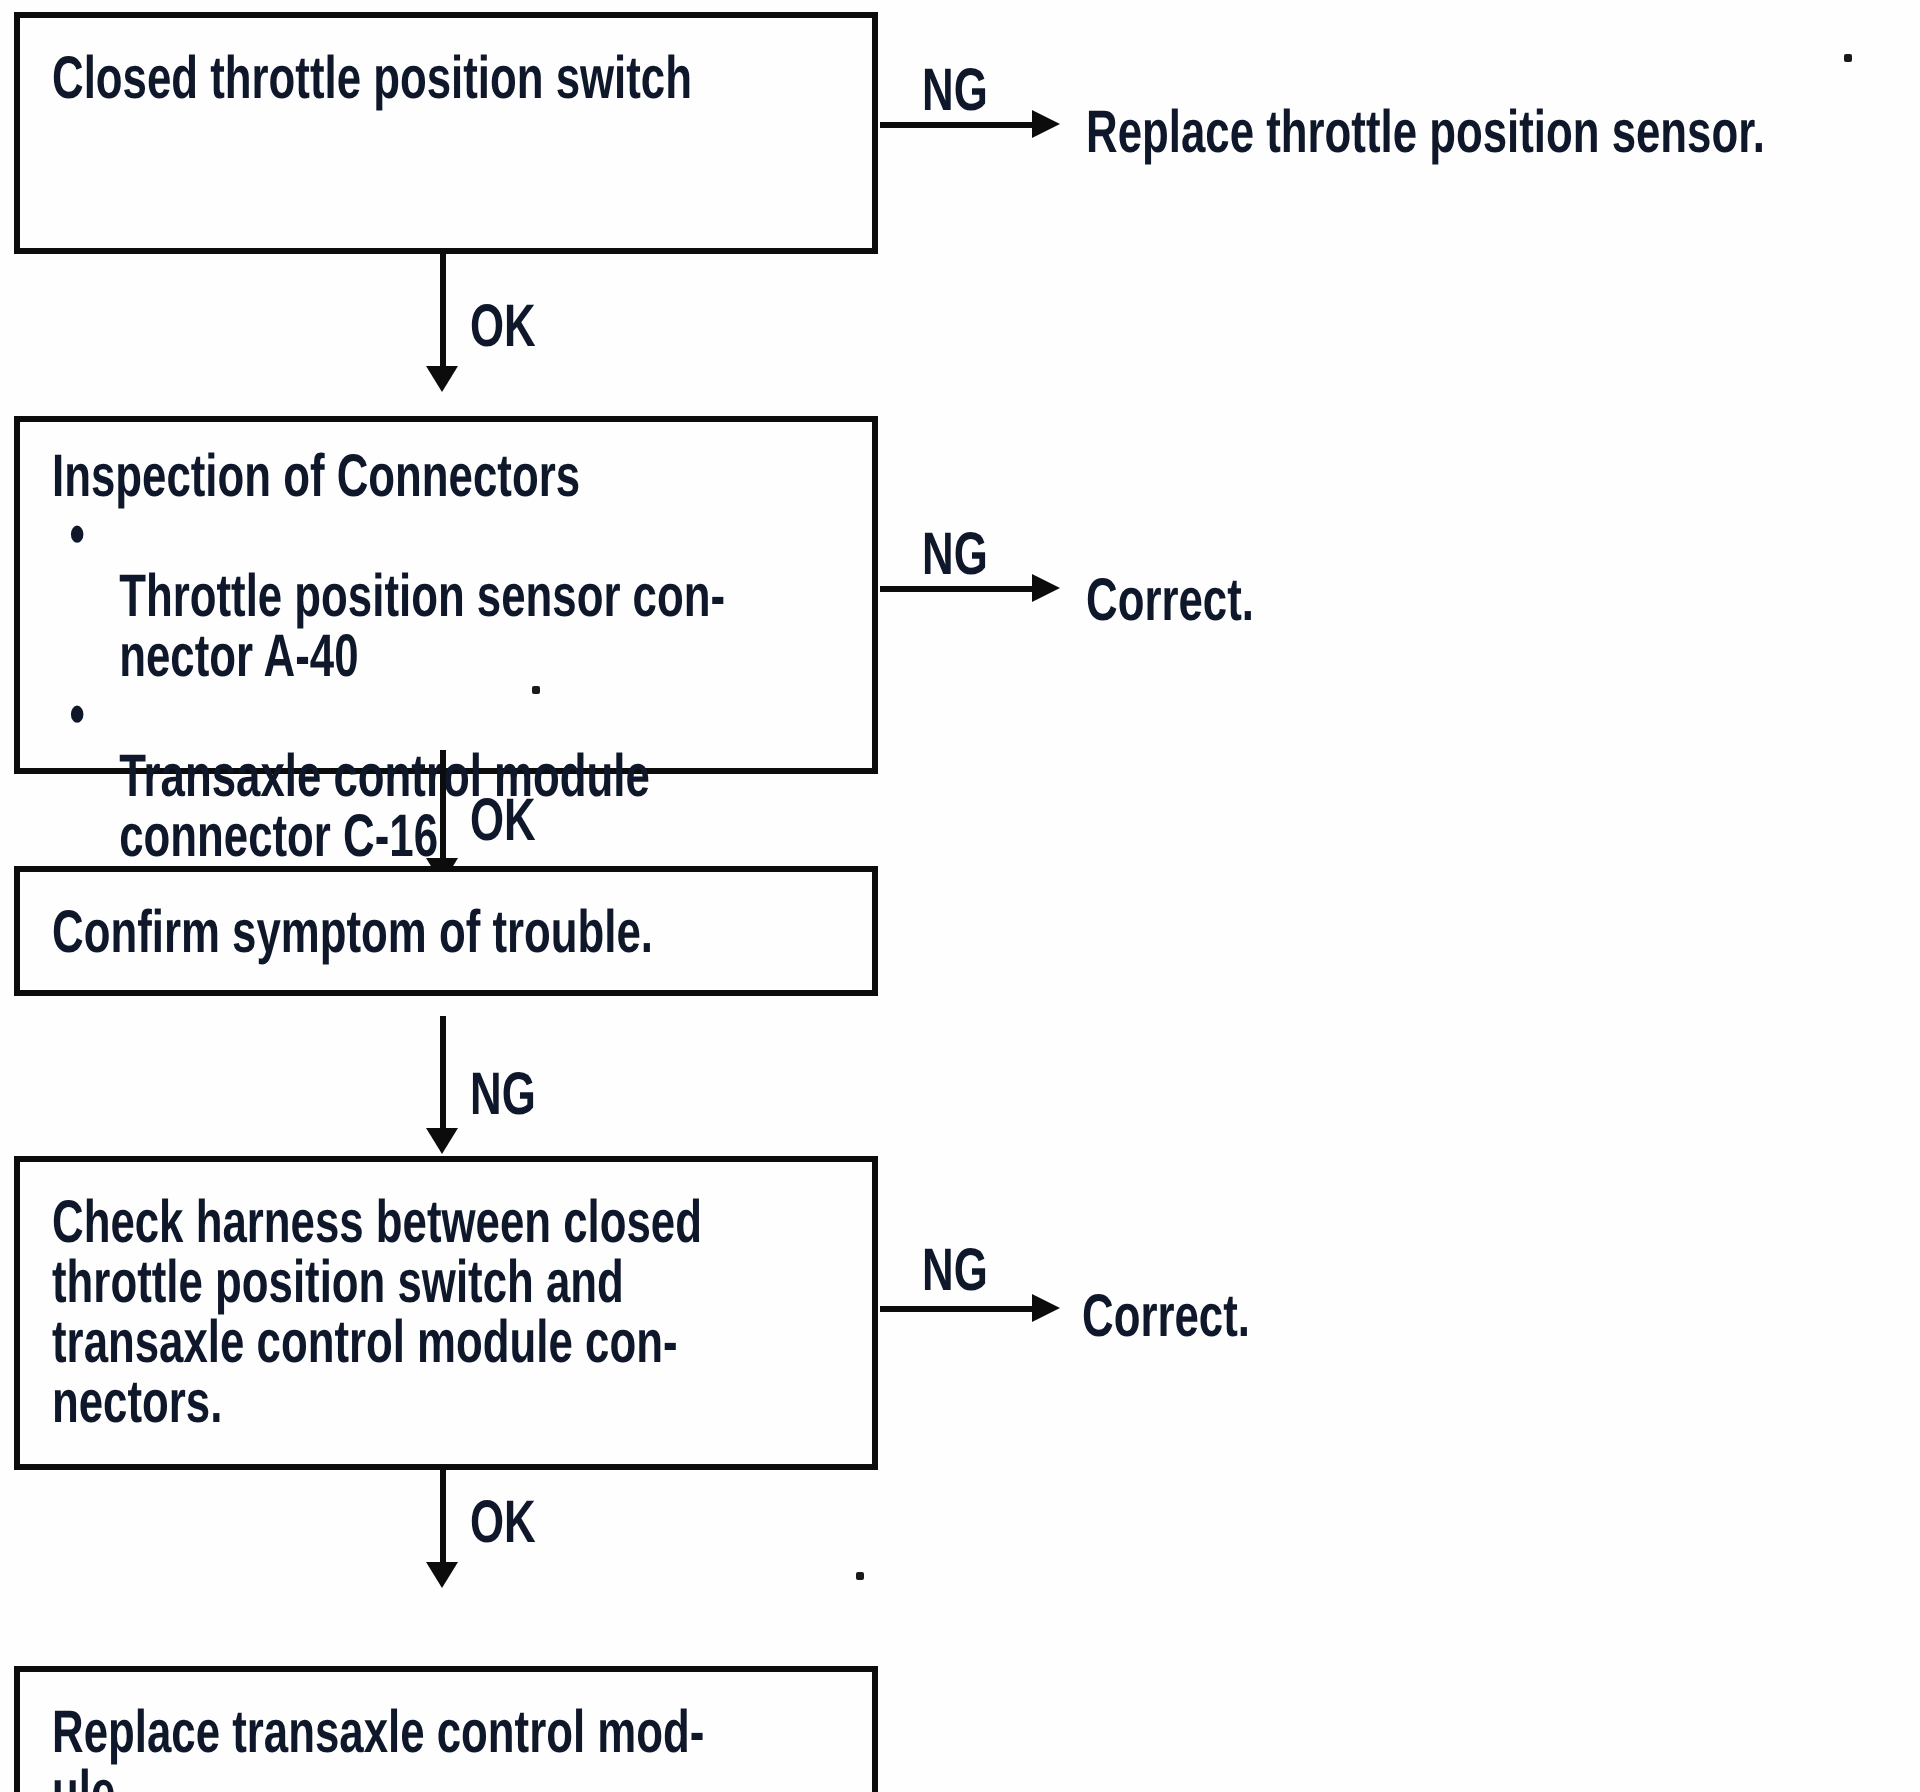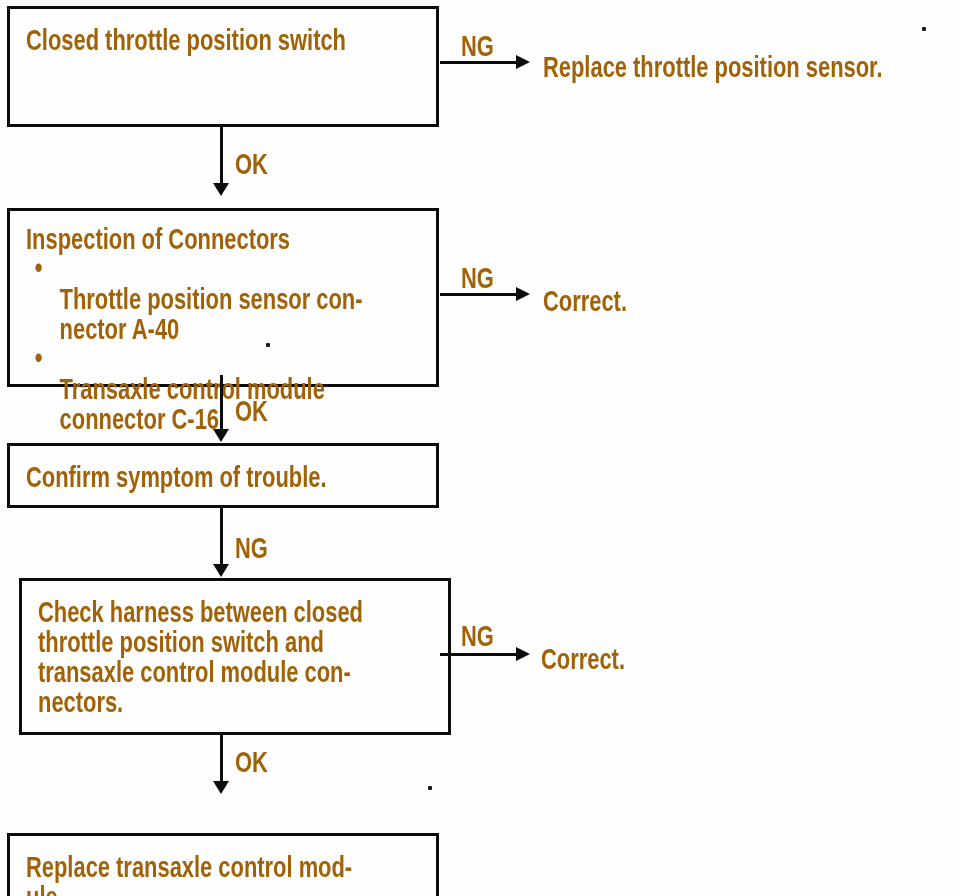--- a/index.html
+++ b/index.html
@@ -1,18 +1,18 @@
 <!DOCTYPE html>
 <html><head>
 <meta charset="utf-8">
 <style>
   html,body { margin:0; padding:0; background:#ffffff; }
   .canvas {
     position:relative; width:960px; height:896px; background:#fefefe;
-    font-family:"Liberation Sans", sans-serif; font-weight:bold; color:#a16207;
+    font-family:"Liberation Sans", sans-serif; font-weight:bold; color:#0f172a;
     overflow:hidden;
   }
   .box {
     position:absolute; left:7px; width:432px; box-sizing:border-box;
     border:3px solid #0c0c0c; background:#fefefe;
   }
   
   .txt {
     display:inline-block; transform:scaleX(0.73); transform-origin:0 0;
     font-size:30px; line-height:30px; white-space:pre-line; width:max-content;
@@ -70,29 +70,29 @@
 
   <span class="lbl" style="left:461px;top:263px;">NG</span>
   <div class="hline" style="left:440px;top:293px;width:76px;"></div>
   <div class="ah-r" style="left:516px;top:287px;"></div>
   <span class="lbl" style="left:543px;top:286px;">Correct.</span>
 
   <div class="vline" style="top:375px;height:56px;"></div>
   <div class="ah-d" style="top:429px;"></div>
   <span class="lbl" style="left:235px;top:396px;">OK</span>
 
-  <div class="box" style="top:443px;height:65px;">
+  <div class="box" style="top:433px;height:65px;">
     <div class="txt pad">Confirm symptom of trouble.</div>
   </div>
 
   <div class="vline" style="top:508px;height:57px;"></div>
   <div class="ah-d" style="top:564px;"></div>
   <span class="lbl" style="left:235px;top:533px;">NG</span>
 
-  <div class="box" style="top:578px;height:157px;margin-left:12px;">
+  <div class="box" style="top:578px;height:157px;">
     <div class="txt pad">Check harness between closed
 throttle position switch and
 transaxle control module con-
 nectors.</div>
   </div>
 
   <span class="lbl" style="left:461px;top:621px;">NG</span>
   <div class="hline" style="left:440px;top:653px;width:76px;"></div>
   <div class="ah-r" style="left:516px;top:647px;"></div>
   <span class="lbl" style="left:541px;top:644px;">Correct.</span>

